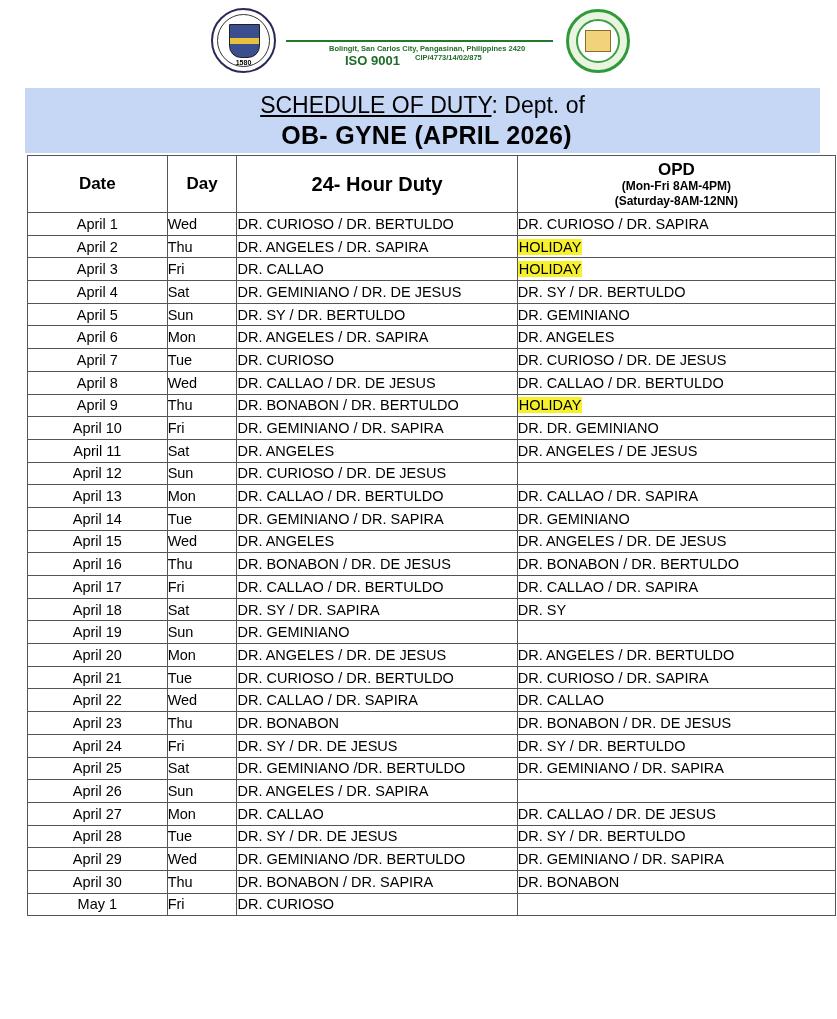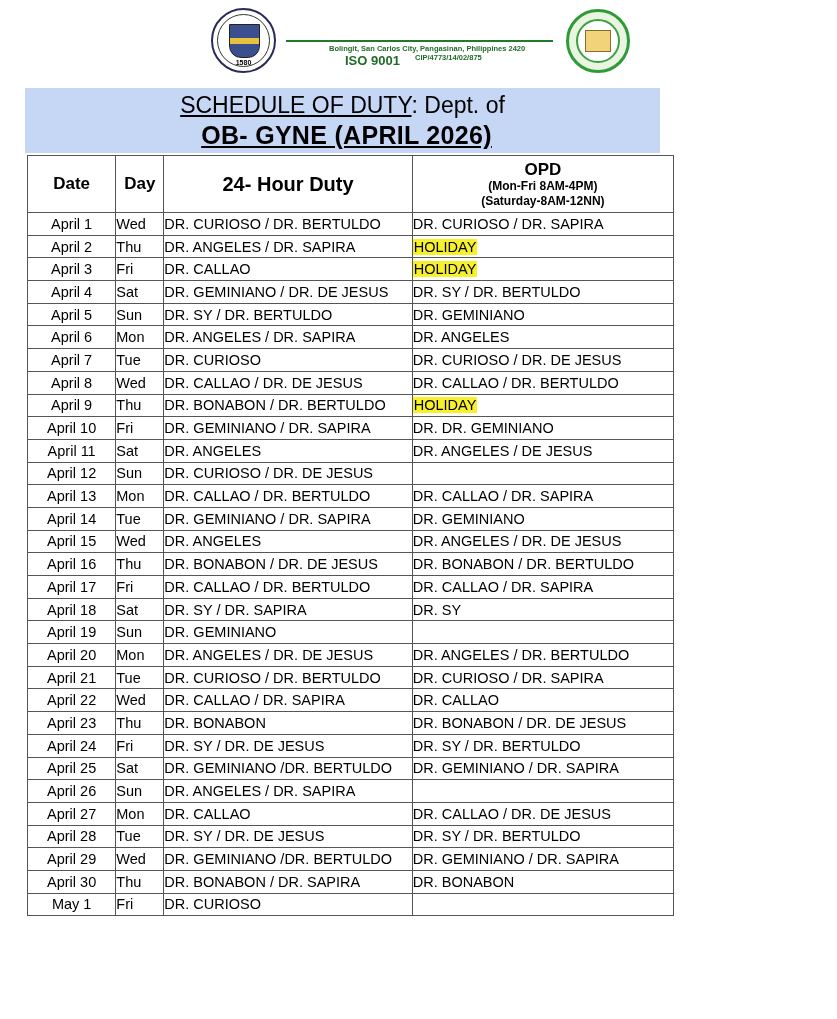--- a/index.html
+++ b/index.html
@@ -14,26 +14,26 @@
   .seal-province .yr { position: absolute; left: 0; right: 0; bottom: 5px; text-align: center; font-size: 7px; font-weight: bold; }
   .seal-hospital { left: 566px; top: 9px; width: 64px; height: 64px; border: 3px solid #2f9a3a; background: #e9f5df; }
   .seal-hospital .inner { position: absolute; inset: 7px; border-radius: 50%; background: #fff; border: 2px solid #3aa043; }
   .seal-hospital .bld { position: absolute; left: 16px; top: 18px; width: 26px; height: 22px; background: #f1d37a; border: 1px solid #8a6d2a; }
   .hosp-name { position: absolute; left: 296px; top: 19px; font-size: 17px; font-weight: bold; color: #1f7a2e; letter-spacing: 0.1px; }
   .hosp-rule { position: absolute; left: 286px; top: 40px; width: 267px; height: 2px; background: #1f7a2e; }
   .hosp-addr { position: absolute; left: 306px; top: 44px; font-size: 7.5px; font-weight: bold; color: #1f6b2a; padding-left: 23px; }
   .hosp-iso { position: absolute; left: 345px; top: 53px; font-size: 13px; font-weight: bold; color: #1f6b2a; }
   .hosp-cip { position: absolute; left: 415px; top: 53px; font-size: 7.5px; font-weight: bold; color: #1f6b2a; }
 
-  .title-band { position: absolute; left: 25px; top: 88px; width: 635px; height: 65px; background: #c6d6f5; text-align: center; }
+  .title-band { position: absolute; left: 25px; top: 88px; width: 795px; height: 65px; background: #c6d6f5; text-align: center; }
   .title-line1 { position: absolute; left: 0; right: 0; top: 4px; font-size: 23px; }
   .title-line1 .u { text-decoration: underline; }
-  .title-line2 { position: absolute; left: 8px; right: 0; top: 33px; font-size: 25px; font-weight: bold; letter-spacing: 0.3px; text-decoration: underline; }
-
-  table.sched { position: absolute; left: 27px; top: 155px; width: 647px; border-collapse: collapse; }
+  .title-line2 { position: absolute; left: 8px; right: 0; top: 33px; font-size: 25px; font-weight: bold; letter-spacing: 0.3px; }
+
+  table.sched { position: absolute; left: 27px; top: 155px; width: 809px; border-collapse: collapse; }
   table.sched th, table.sched td { border: 1px solid #555; }
   table.sched th { height: 57px; font-weight: bold; vertical-align: middle; text-align: center; }
   th.c-date, th.c-day { font-size: 17px; }
   th.c-duty { font-size: 20px; }
   th.c-opd .opd-main { display: block; font-size: 17px; line-height: 19px; }
   th.c-opd .opd-sub { display: block; font-size: 12px; line-height: 15px; }
   table.sched td { height: 22.7px; font-size: 14.5px; line-height: 20px; padding: 0; white-space: nowrap; }
   td.c-date { text-align: center; font-size: 18px; }
   td.c-day { text-align: left; font-size: 18px; }
   td.c-duty, td.c-opd { padding-left: 7px; }

